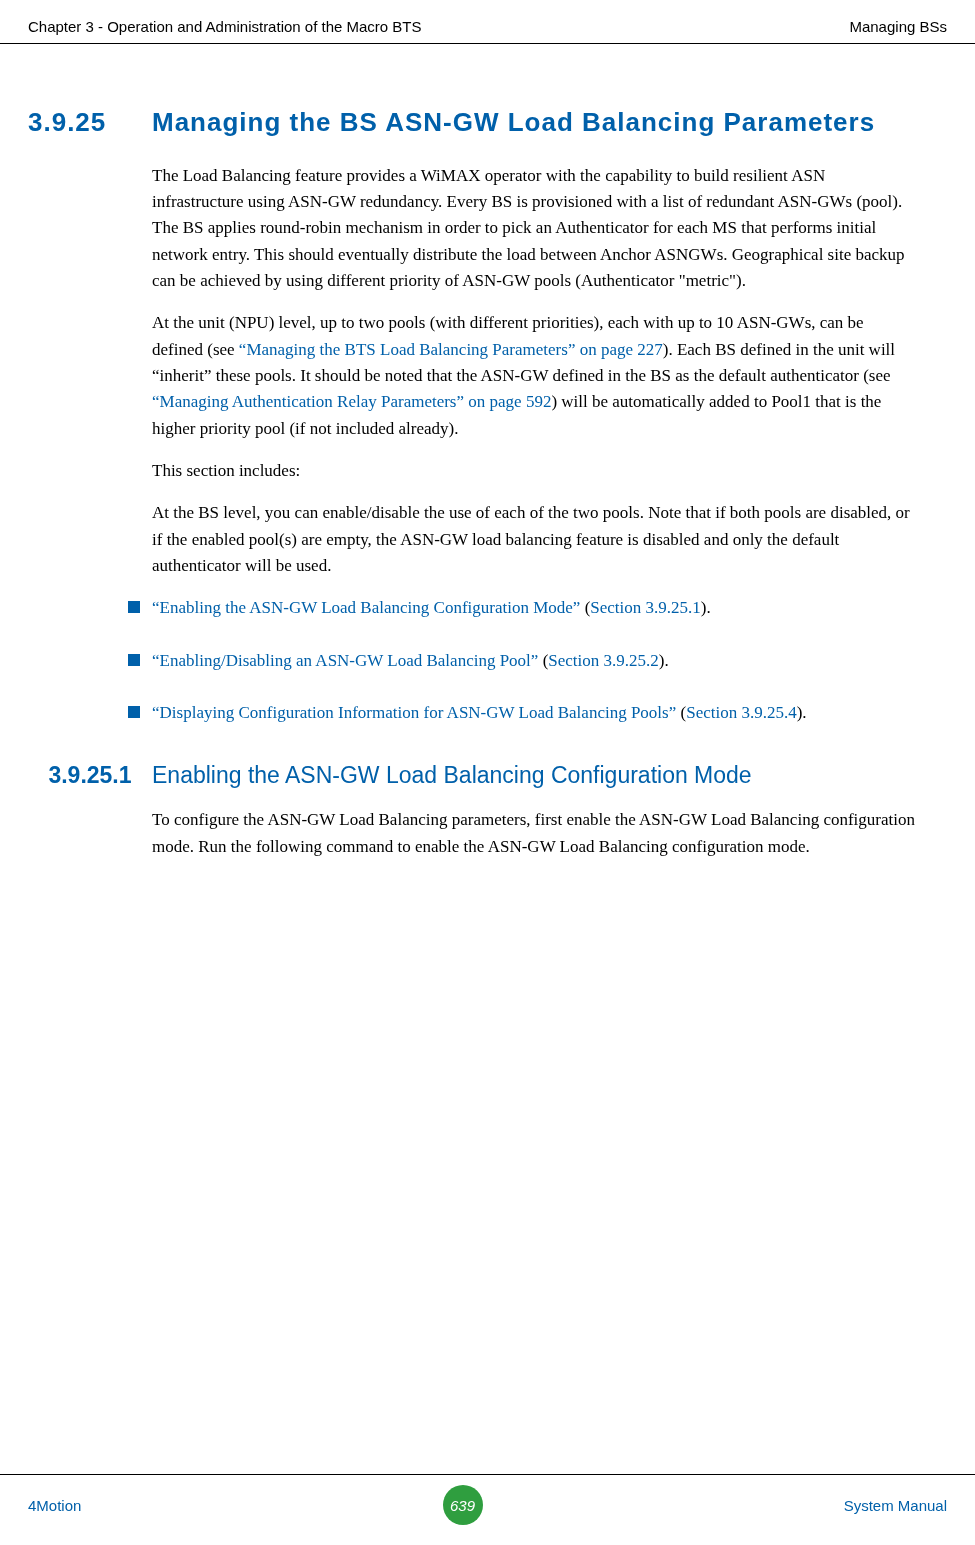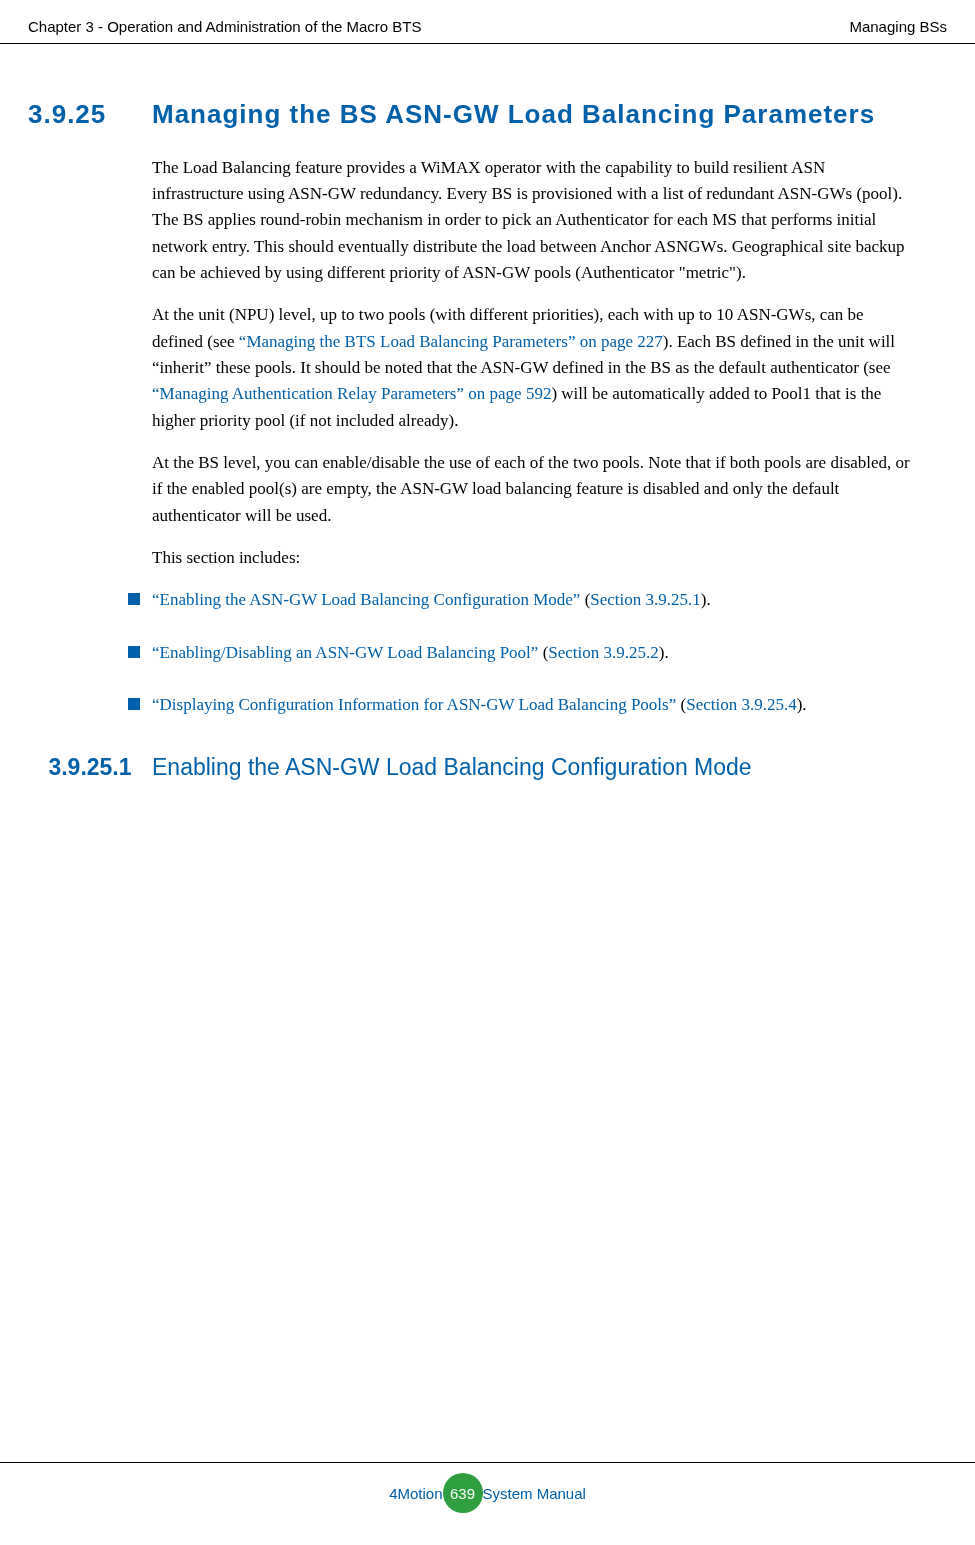--- a/index.html
+++ b/index.html
@@ -19,21 +19,21 @@
       font-size: 15px;
       font-family: Liberation Sans, sans-serif;
     }
     .content {
       padding: 30px 60px 0 28px;
     }
     .section-heading {
       display: flex;
       align-items: baseline;
       margin-bottom: 24px;
-      margin-top: 24px;
+      margin-top: 32px;
     }
     .section-number {
       color: #0060aa;
       font-family: Arial, Helvetica, sans-serif;
       font-weight: bold;
       font-size: 26px;
       width: 124px;
       flex-shrink: 0;
       letter-spacing: 1px;
     }
@@ -102,40 +102,41 @@
       font-weight: bold;
       font-size: 16px;
       margin-top: 6px;
     }
     .footer {
       position: absolute;
       bottom: 20px;
       left: 0;
       right: 0;
       display: flex;
-      justify-content: center;
+      justify-content: space-between;
       align-items: center;
-      padding: 12px 28px;
+      padding: 0 28px;
       border-top: 1px solid #000;
       padding-top: 10px;
       font-family: Arial, Helvetica, sans-serif;
       font-size: 15px;
     }
     .footer-left { color: #0060aa; }
     .footer-right { color: #0060aa; }
     .page-num {
       background: #2f9e3f;
       color: #fff;
       border-radius: 50%;
       width: 40px;
       height: 40px;
       display: flex;
       align-items: center;
       justify-content: center;
       font-size: 15px;
+      font-style: italic;
     }
   </style>
 </head>
 <body>
 
 <div class="header">
   <span>Chapter 3 - Operation and Administration of the Macro BTS</span>
   <span>Managing BSs</span>
 </div>
 
@@ -146,23 +147,23 @@
     <div class="section-title">Managing the BS ASN-GW Load Balancing Parameters</div>
   </div>
 
   <div class="body-block">
     <p class="para">The Load Balancing feature provides a WiMAX operator with the capability to build resilient ASN infrastructure using ASN-GW redundancy. Every BS is provisioned with a list of redundant ASN-GWs (pool). The BS applies round-robin mechanism in order to pick an Authenticator for each MS that performs initial network entry. This should eventually distribute the load between Anchor ASNGWs. Geographical site backup can be achieved by using different priority of ASN-GW pools (Authenticator "metric").</p>
 
     <p class="para">
       <span>At the unit (NPU) level, up to two pools (with different priorities), each with up to 10 ASN-GWs, can be defined (see </span><span class="link">“Managing the BTS Load Balancing Parameters” on page 227</span><span>). Each BS defined in the unit will “inherit” these pools. It should be noted that the ASN-GW defined in the BS as the default authenticator (see </span><span class="link">“Managing Authentication Relay Parameters” on page 592</span><span>) will be automatically added to Pool1 that is the higher priority pool (if not included already).</span>
     </p>
 
+    <p class="para">This section includes:</p>
+
     <p class="para">At the BS level, you can enable/disable the use of each of the two pools. Note that if both pools are disabled, or if the enabled pool(s) are empty, the ASN-GW load balancing feature is disabled and only the default authenticator will be used.</p>
-
-    <p class="para">This section includes:</p>
 
     <div class="bullet-list">
 
       <div class="bullet-item">
         <div class="bullet-icon"></div>
         <div class="bullet-text">
           <span class="link">“Enabling the ASN-GW Load Balancing Configuration Mode”</span><span> (</span><span class="link">Section 3.9.25.1</span><span>).</span>
         </div>
       </div>
 
@@ -183,20 +184,21 @@
 
     </div>
   </div>
 
   <div class="sub-heading">
     <div class="sub-number">3.9.25.1</div>
     <div class="sub-title">Enabling the ASN-GW Load Balancing Configuration Mode</div>
   </div>
 
   <div class="body-block">
+    <p class="para">To configure the ASN-GW Load Balancing parameters, first enable the ASN-GW Load Balancing configuration mode. Run the following command to enable the ASN-GW Load Balancing configuration mode.</p>
   </div>
 
 </div>
 
 <div class="footer">
   <span class="footer-left">4Motion</span>
   <span class="page-num">639</span>
   <span class="footer-right">System Manual</span>
 </div>
 

